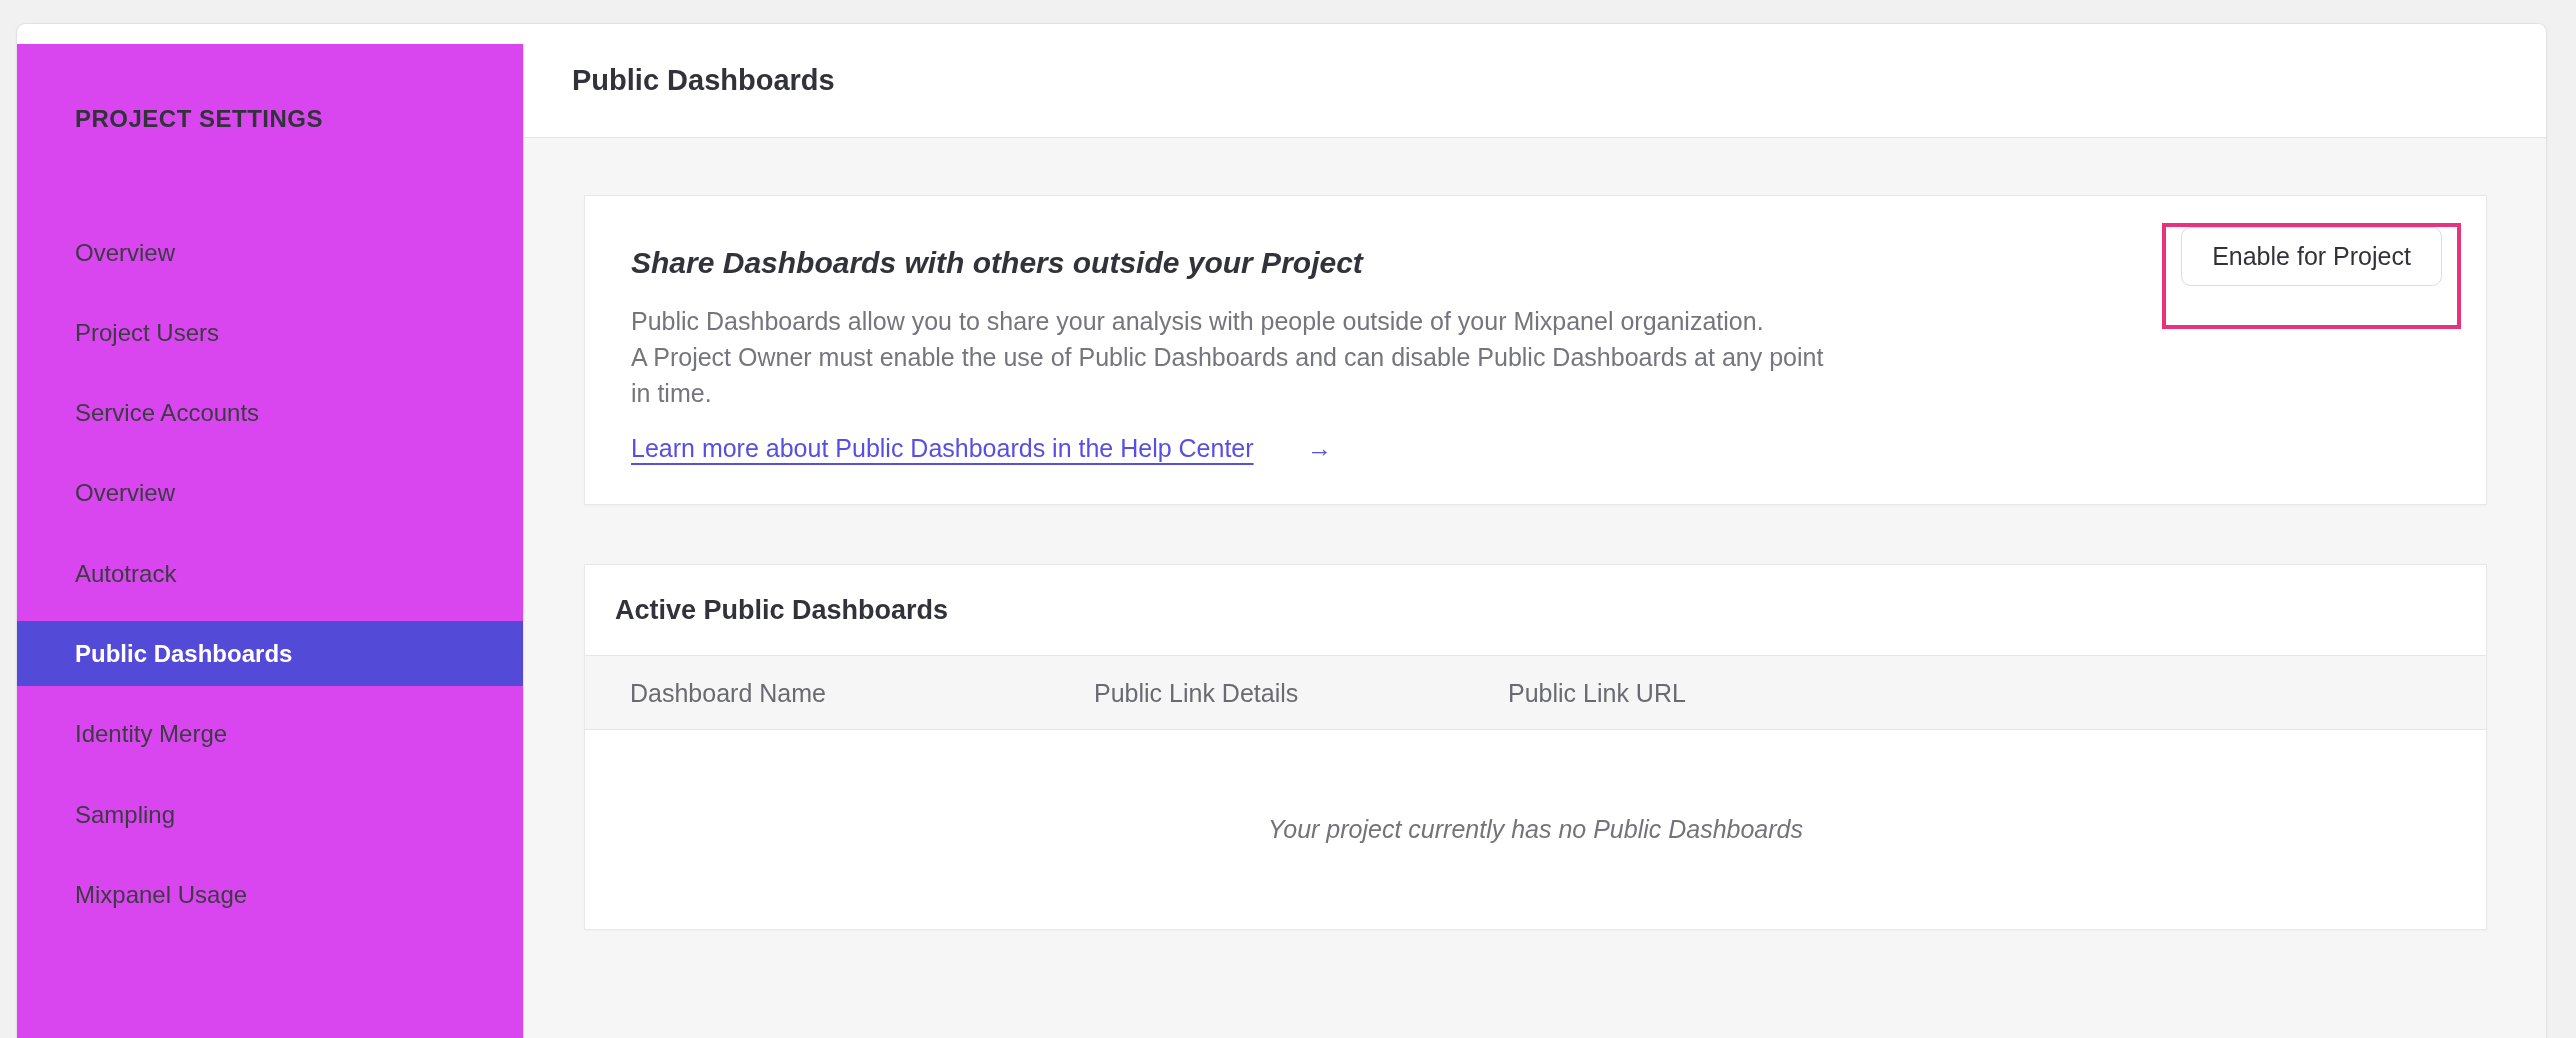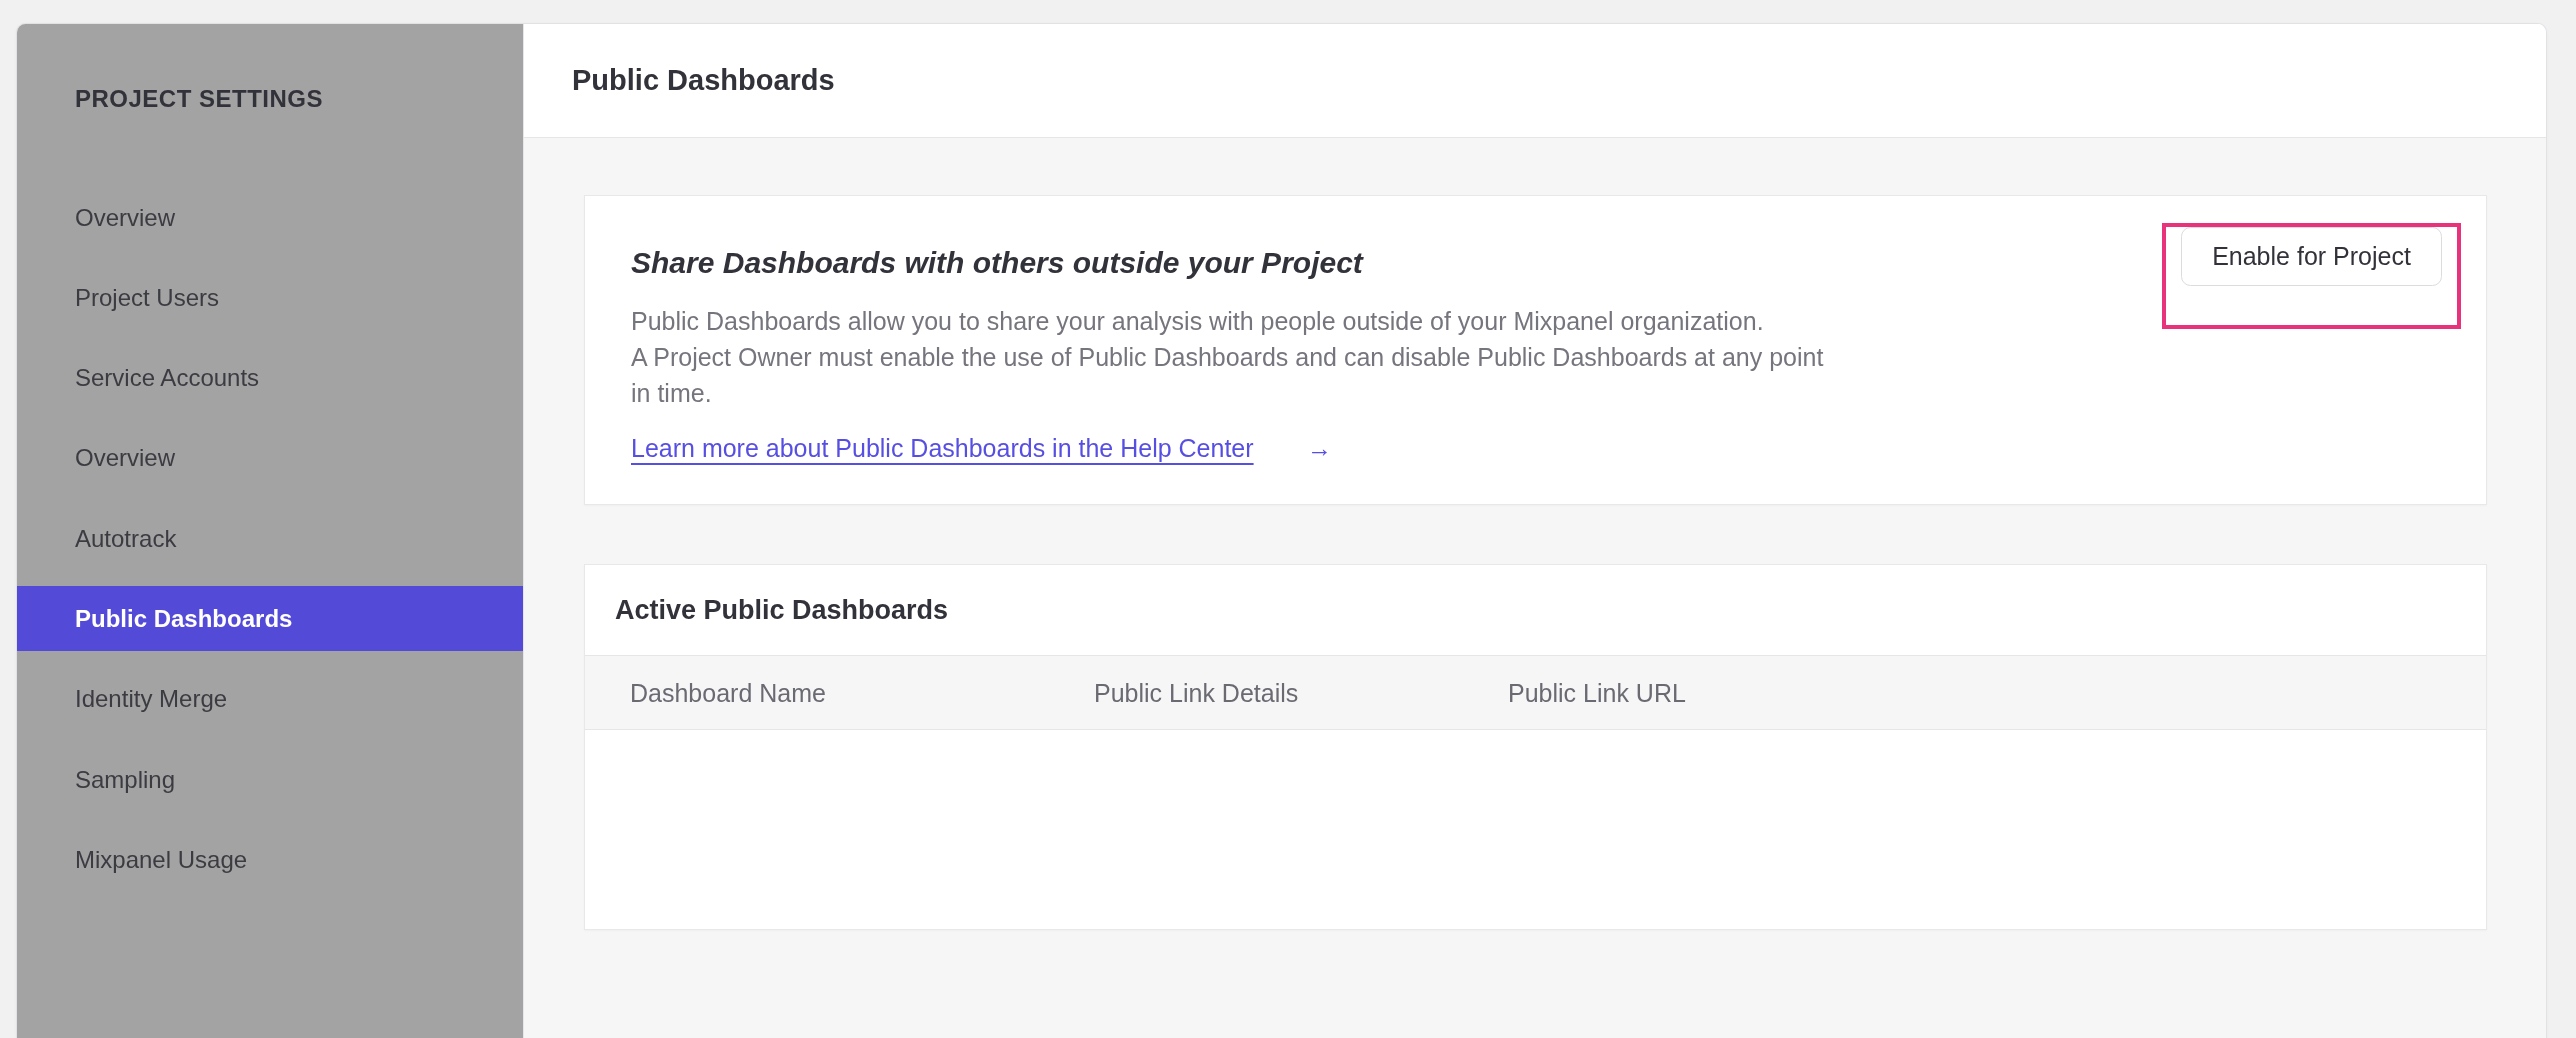--- a/index.html
+++ b/index.html
@@ -25,28 +25,28 @@
     position:absolute;left:16px;top:23px;right:29px;bottom:0;
     background:#ffffff;
     border:1px solid #e2e2e6;border-bottom:none;
     border-radius:9.5px 9.5px 0 0;
     box-shadow:0 1px 3.8px rgba(0,0,0,0.04);
     display:flex;overflow:hidden;
   }
   
   .sidebar{
     position:relative;width:507px;flex:0 0 507px;
-    background:#a3a3a3;border-right:1px solid var(--border);
+    background:#d946ef;border-right:1px solid var(--border);margin-top:20px;
   }
   .sidebar-title{
     position:absolute;top:61px;left:58px;
     font-size:24px;font-weight:700;letter-spacing:0.5px;
     color:var(--title-text);
   }
-  .nav{position:absolute;top:161px;left:0;right:0;list-style:none;}
+  .nav{position:absolute;top:176px;left:0;right:0;list-style:none;}
   .nav-item{
     height:65px;margin-bottom:15.3px;
     display:flex;align-items:center;
     padding-left:58px;
     font-size:24px;font-weight:500;color:var(--item-text);
     cursor:pointer;
   }
   .nav-item.selected{
     background:var(--accent);color:#ffffff;font-weight:700;
   }
@@ -173,19 +173,22 @@
 
         <section class="card active-card">
           <div class="active-title-row">
             <h2 class="active-title">Active Public Dashboards</h2>
           </div>
           <div class="table-header-row">
             <span class="th col1">Dashboard Name</span>
             <span class="th col2">Public Link Details</span>
             <span class="th col3">Public Link URL</span>
           </div>
+          <div class="empty-area">
+            <span class="empty-msg">Your project currently has no Public Dashboards</span>
+          </div>
         </section>
 
       </div>
     </div>
   </div>
 </div>
 
 
 </body></html>

